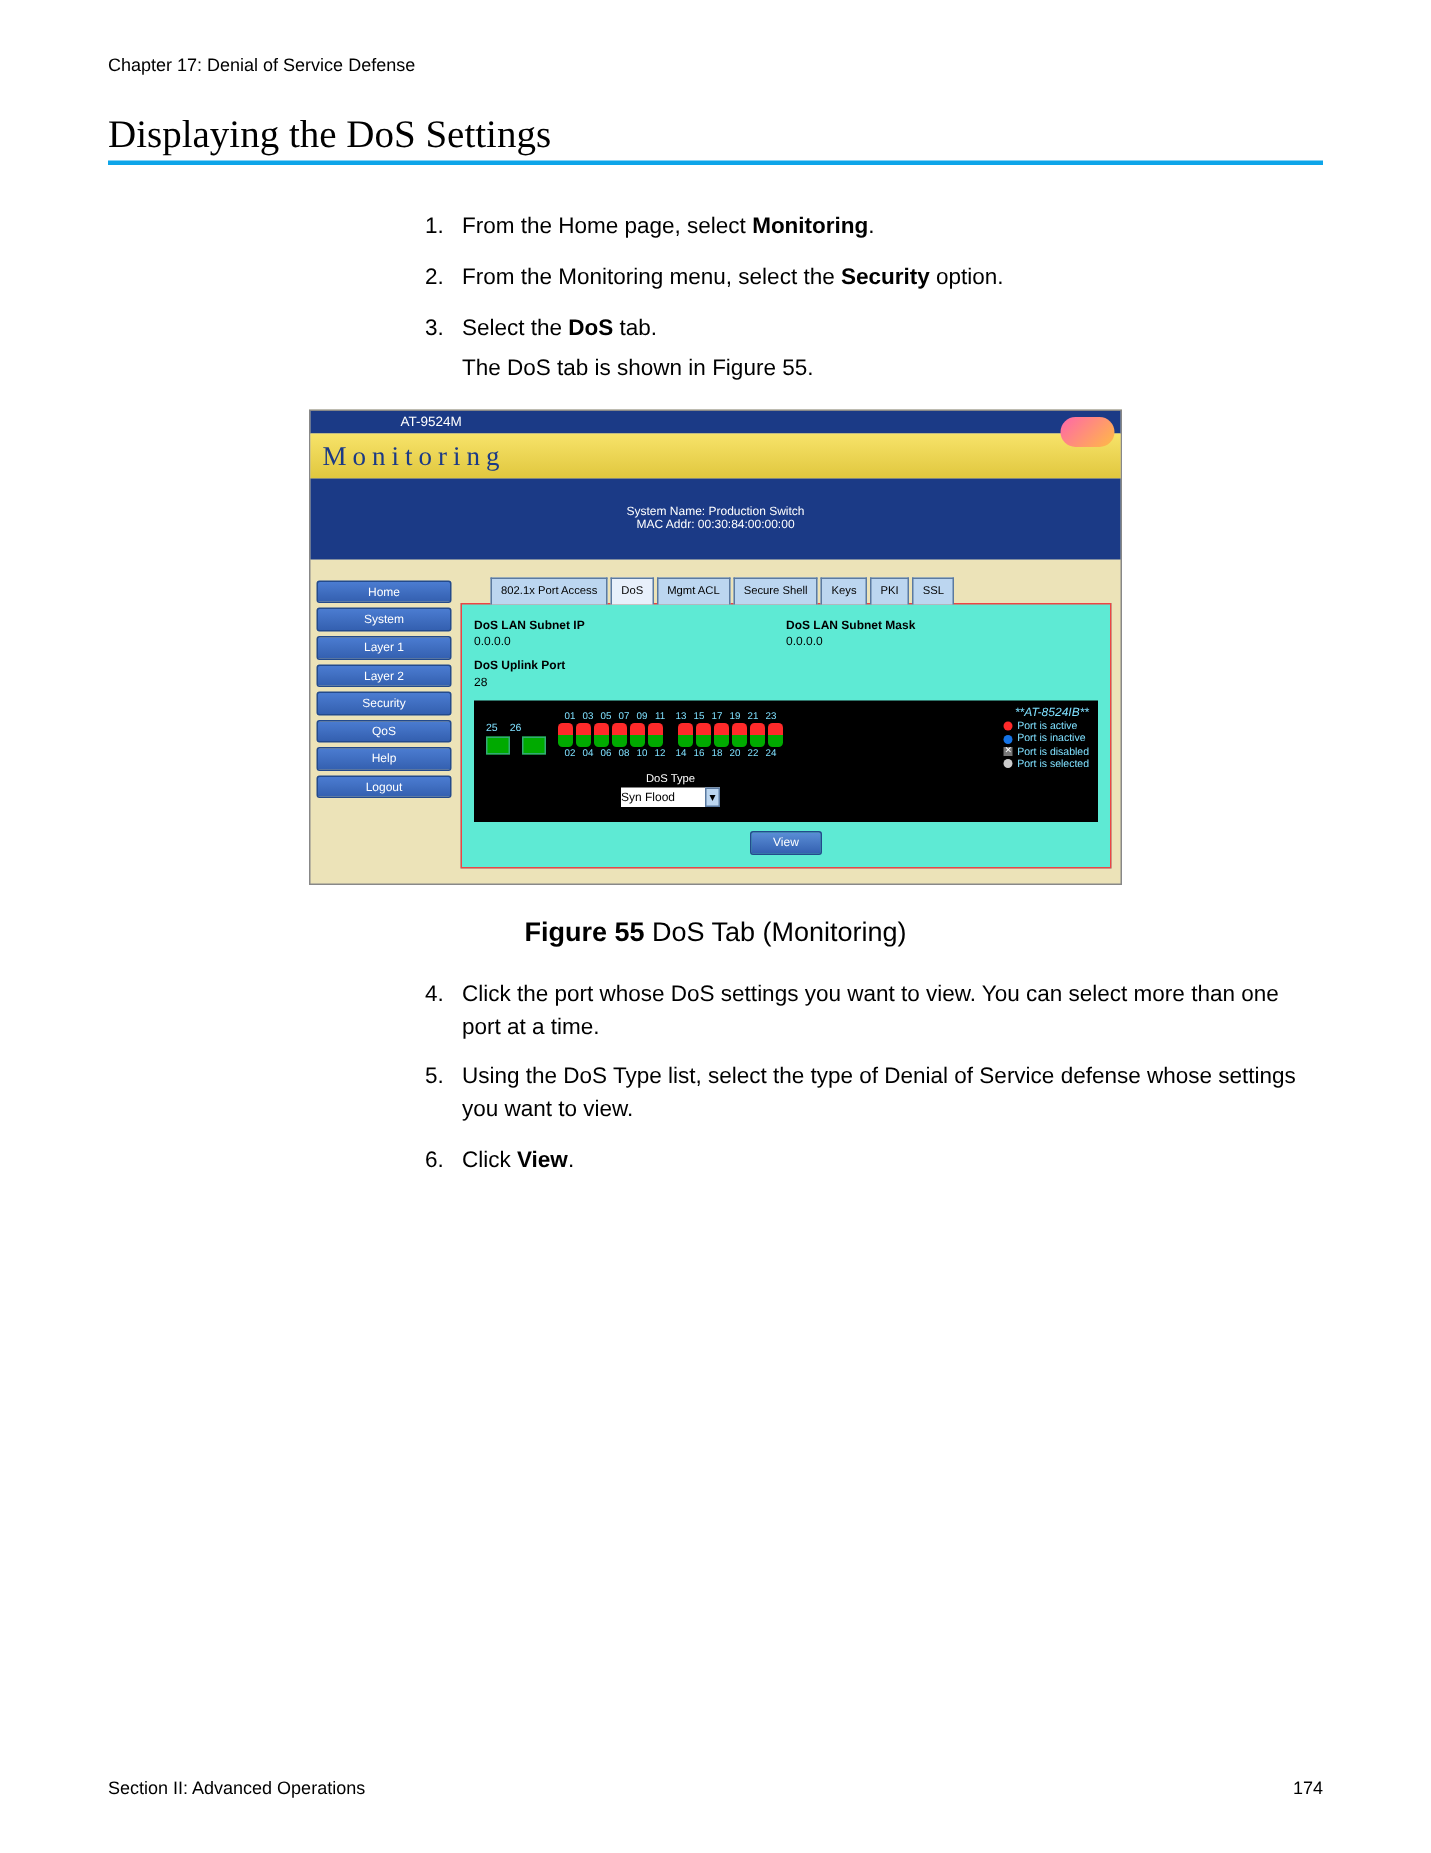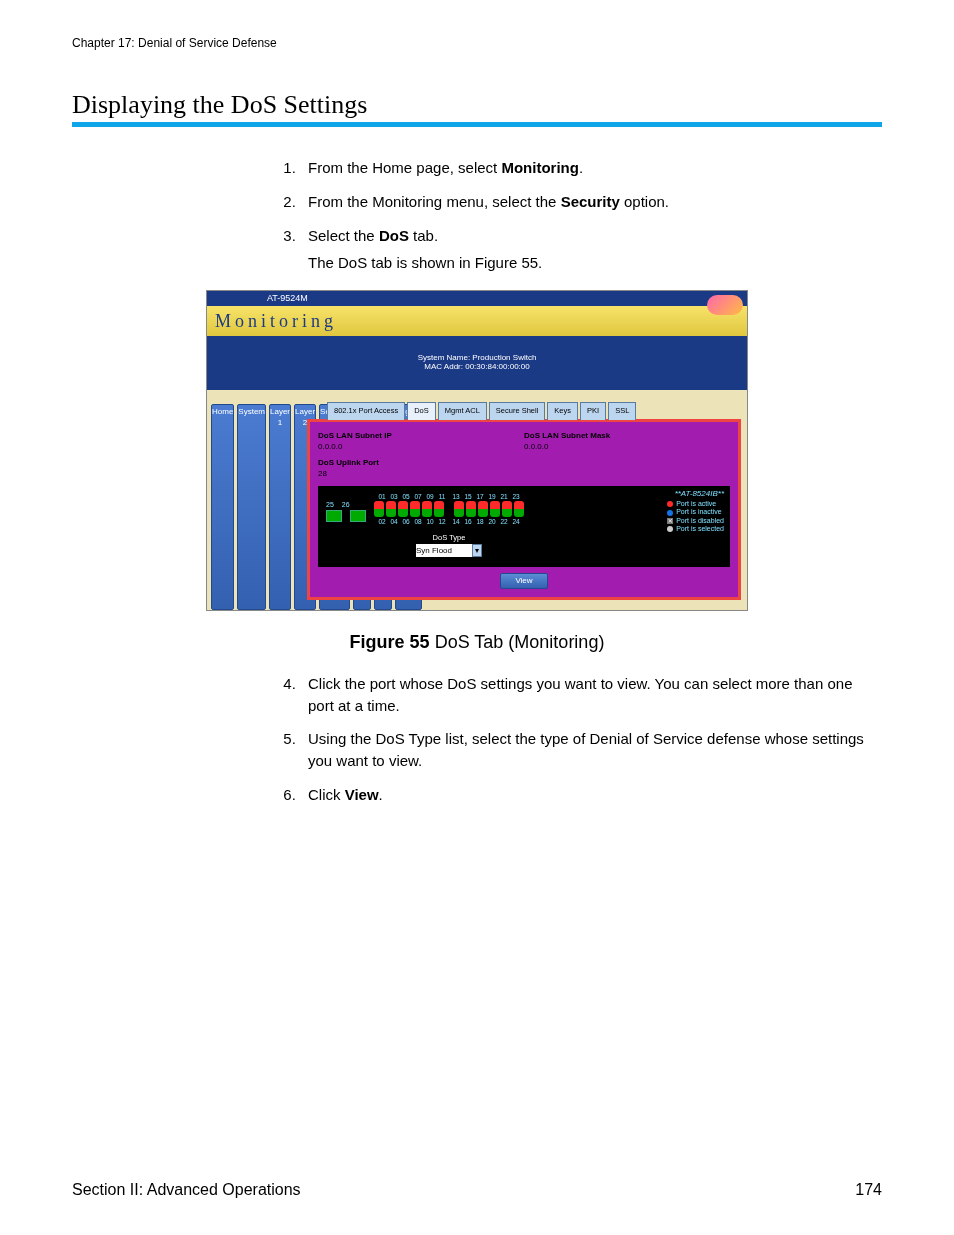--- a/index.html
+++ b/index.html
@@ -11,29 +11,29 @@
     width: 954px;
   }
   .page {
     padding: 36px 72px 40px 72px;
     box-sizing: border-box;
     min-height: 1235px;
     position: relative;
   }
   .chapter-head {
     font-size: 12px;
-    margin-bottom: 40px;
+    margin-bottom: 25px;
   }
   h2.section-title {
     font-family: Georgia, "Times New Roman", serif;
     font-weight: normal;
     font-size: 26px;
     margin: 0 0 4px 0;
     padding-bottom: 2px;
-    border-bottom: 5px solid #0ea5e9;
+    border-bottom: 3px solid #0ea5e9;
   }
   .body-col {
     margin-left: 210px;
     margin-top: 30px;
     font-size: 15px;
     line-height: 1.45;
   }
   .body-col ol {
     padding-left: 18px;
     margin-top: 18px;
@@ -93,21 +93,21 @@
     padding: 18px 0;
     line-height: 1.1;
   }
   .app-body {
     display: flex;
   }
   .app-nav {
     width: 90px;
     padding: 14px 4px 0 4px;
     display: flex;
-    flex-direction: row;
+    flex-direction: column;
     gap: 3px;
   }
   .navbtn {
     background: linear-gradient(#4b7cd1,#3460b0);
     color: #fff;
     font-size: 8px;
     text-align: center;
     border: 1px solid #234a8c;
     border-radius: 2px;
     padding: 1px 0;
@@ -127,22 +127,22 @@
     background: #bcd6f0;
     border: 1px solid #5b7aa0;
     border-bottom: none;
     font-size: 7.5px;
     padding: 3px 6px;
     margin-right: 2px;
     white-space: nowrap;
   }
   .tab.active { background: #e8f0fb; }
   .panel {
-    border: 3px solid #ef4444;
-    background: #a21caf;
+    border: 1px solid #ef4444;
+    background: #5eead4;
     padding: 8px;
     margin-top: -1px;
     position: relative;
     z-index: 1;
   }
   .panel .row { display: flex; }
   .panel .cell { flex: 1; font-size: 8px; }
   .panel .label { font-weight: bold; }
   .portarea {
     margin-top: 6px;
@@ -198,21 +198,21 @@
   .figure-caption{ font-size:18px; margin-top:18px; }
   .figure-caption strong{ font-weight:600;}
 
   .footer {
     position: absolute;
     bottom: 36px;
     left: 72px;
     right: 72px;
     display: flex;
     justify-content: space-between;
-    font-size: 16px;
+    font-size: 12px;
   }
 </style>
 </head>
 <body>
 
 <div class="page">
   <div class="chapter-head">Chapter 17: Denial of Service Defense</div>
 
   <h2 class="section-title">Displaying the DoS Settings</h2>
 

